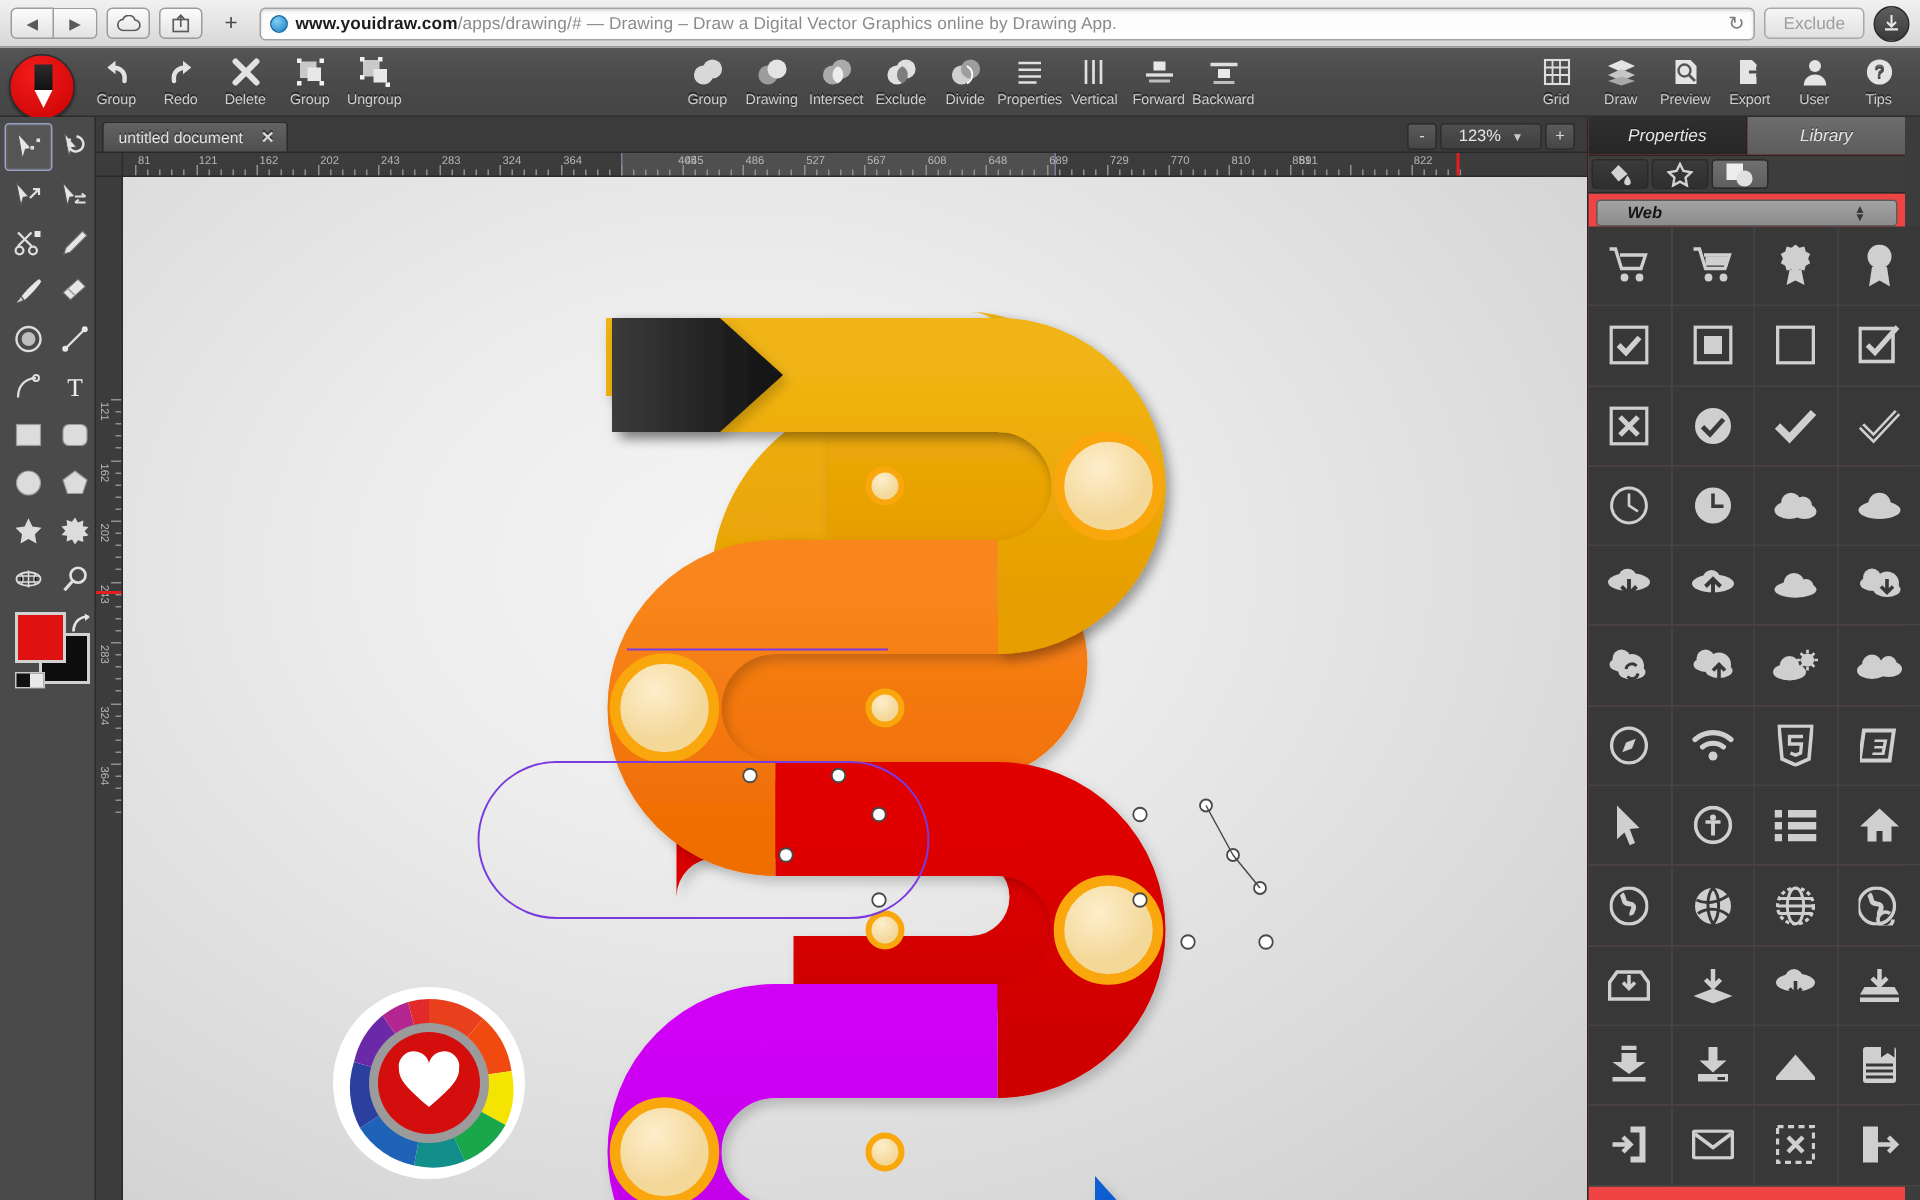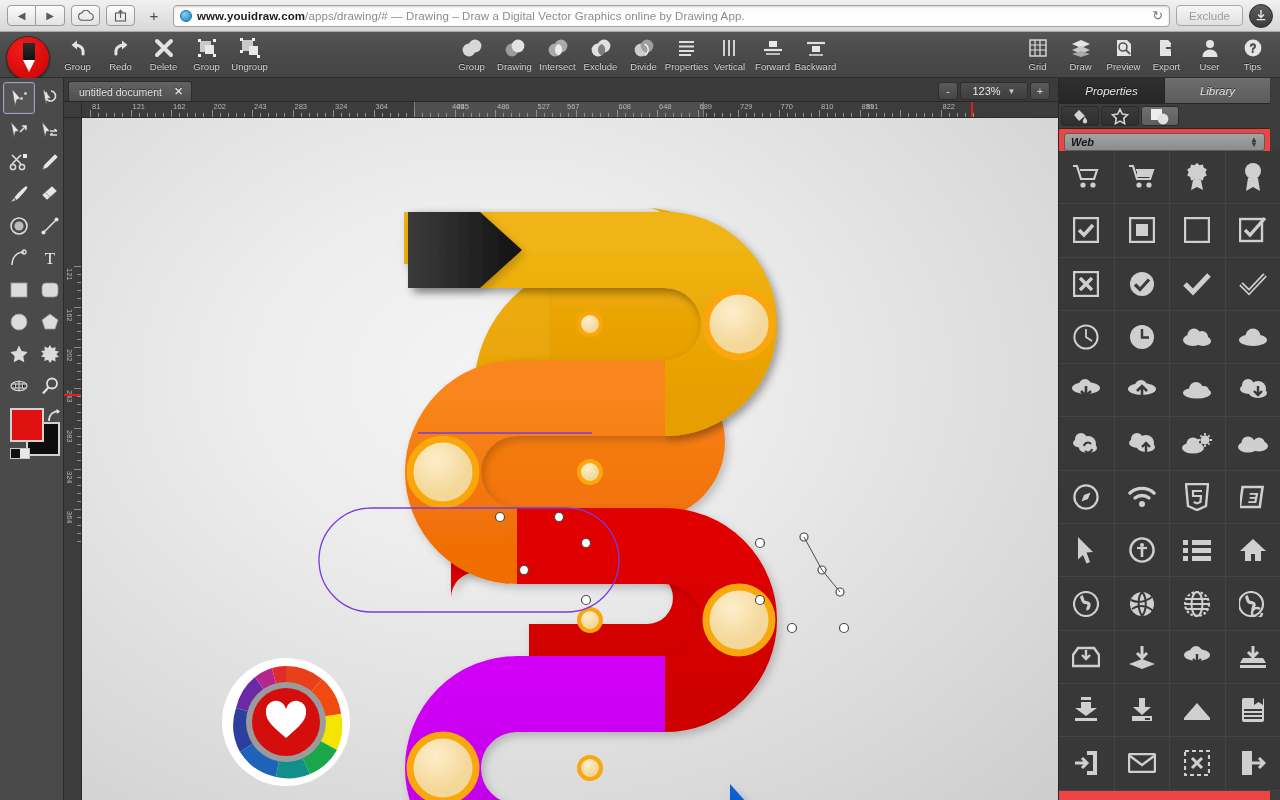--- a/index.html
+++ b/index.html
@@ -207,21 +207,21 @@
   .psubtabs { display: flex; height: 25px; background: #3d3d3d; padding: 2px; gap: 2px; border-bottom: 1px solid #2a2a2a;}
   .pst {
     width: 38px; border-radius: 3px; display:flex; align-items:center; justify-content:center;
     background: linear-gradient(180deg,#3a3a3a,#2f2f2f); border: 1px solid #2a2a2a;
   }
   .pst.on { background: linear-gradient(180deg,#707070,#5e5e5e); }
   .pselect {
     margin: 4px 5px; height: 18px; border-radius: 3px;
     background: linear-gradient(180deg,#a3a3a3,#8c8c8c);
     border: 1px solid #5c5c5c;
-    display:flex; align-items:center; padding: 0 6px;
+    display:flex; align-items:center; padding: 0 20px;
     font-size: 11px; font-weight: bold; color: #151515;
   }
   .pselect .arrows { margin-left:auto; display:flex; flex-direction:column; line-height:5px; font-size:8px; color:#3a3a3a;}
   .icon-grid {
     position: absolute; left: 0; top: 73px; width: 222px; height: 649px;
     display: grid; grid-template-columns: repeat(4, 1fr); grid-auto-rows: 53.3px;
   }
   .icell {
     display: flex; align-items: center; justify-content: center;
     border-right: 1px solid #444; border-bottom: 1px solid #444;
@@ -705,21 +705,21 @@
     <div class="tick min" style="left: 429.2px;"></div>
     <div class="tick min" style="left: 437.3px;"></div>
     <div class="tick min" style="left: 445.4px;"></div>
     <div class="tick maj" style="left: 453.5px;"></div>
     <div class="rlab" style="left: 455.5px;">527</div>
     <div class="tick min" style="left: 461.6px;"></div>
     <div class="tick min" style="left: 469.7px;"></div>
     <div class="tick min" style="left: 477.8px;"></div>
     <div class="tick min" style="left: 485.9px;"></div>
     <div class="tick maj" style="left: 494px;"></div>
-    <div class="rlab" style="left: 485px;">567</div>
+    <div class="rlab" style="left: 496px;">567</div>
     <div class="tick min" style="left: 502.1px;"></div>
     <div class="tick min" style="left: 510.2px;"></div>
     <div class="tick min" style="left: 518.3px;"></div>
     <div class="tick min" style="left: 526.4px;"></div>
     <div class="tick maj" style="left: 534.5px;"></div>
     <div class="rlab" style="left: 536.5px;">608</div>
     <div class="tick min" style="left: 542.6px;"></div>
     <div class="tick min" style="left: 550.7px;"></div>
     <div class="tick min" style="left: 558.8px;"></div>
     <div class="tick min" style="left: 566.9px;"></div>

